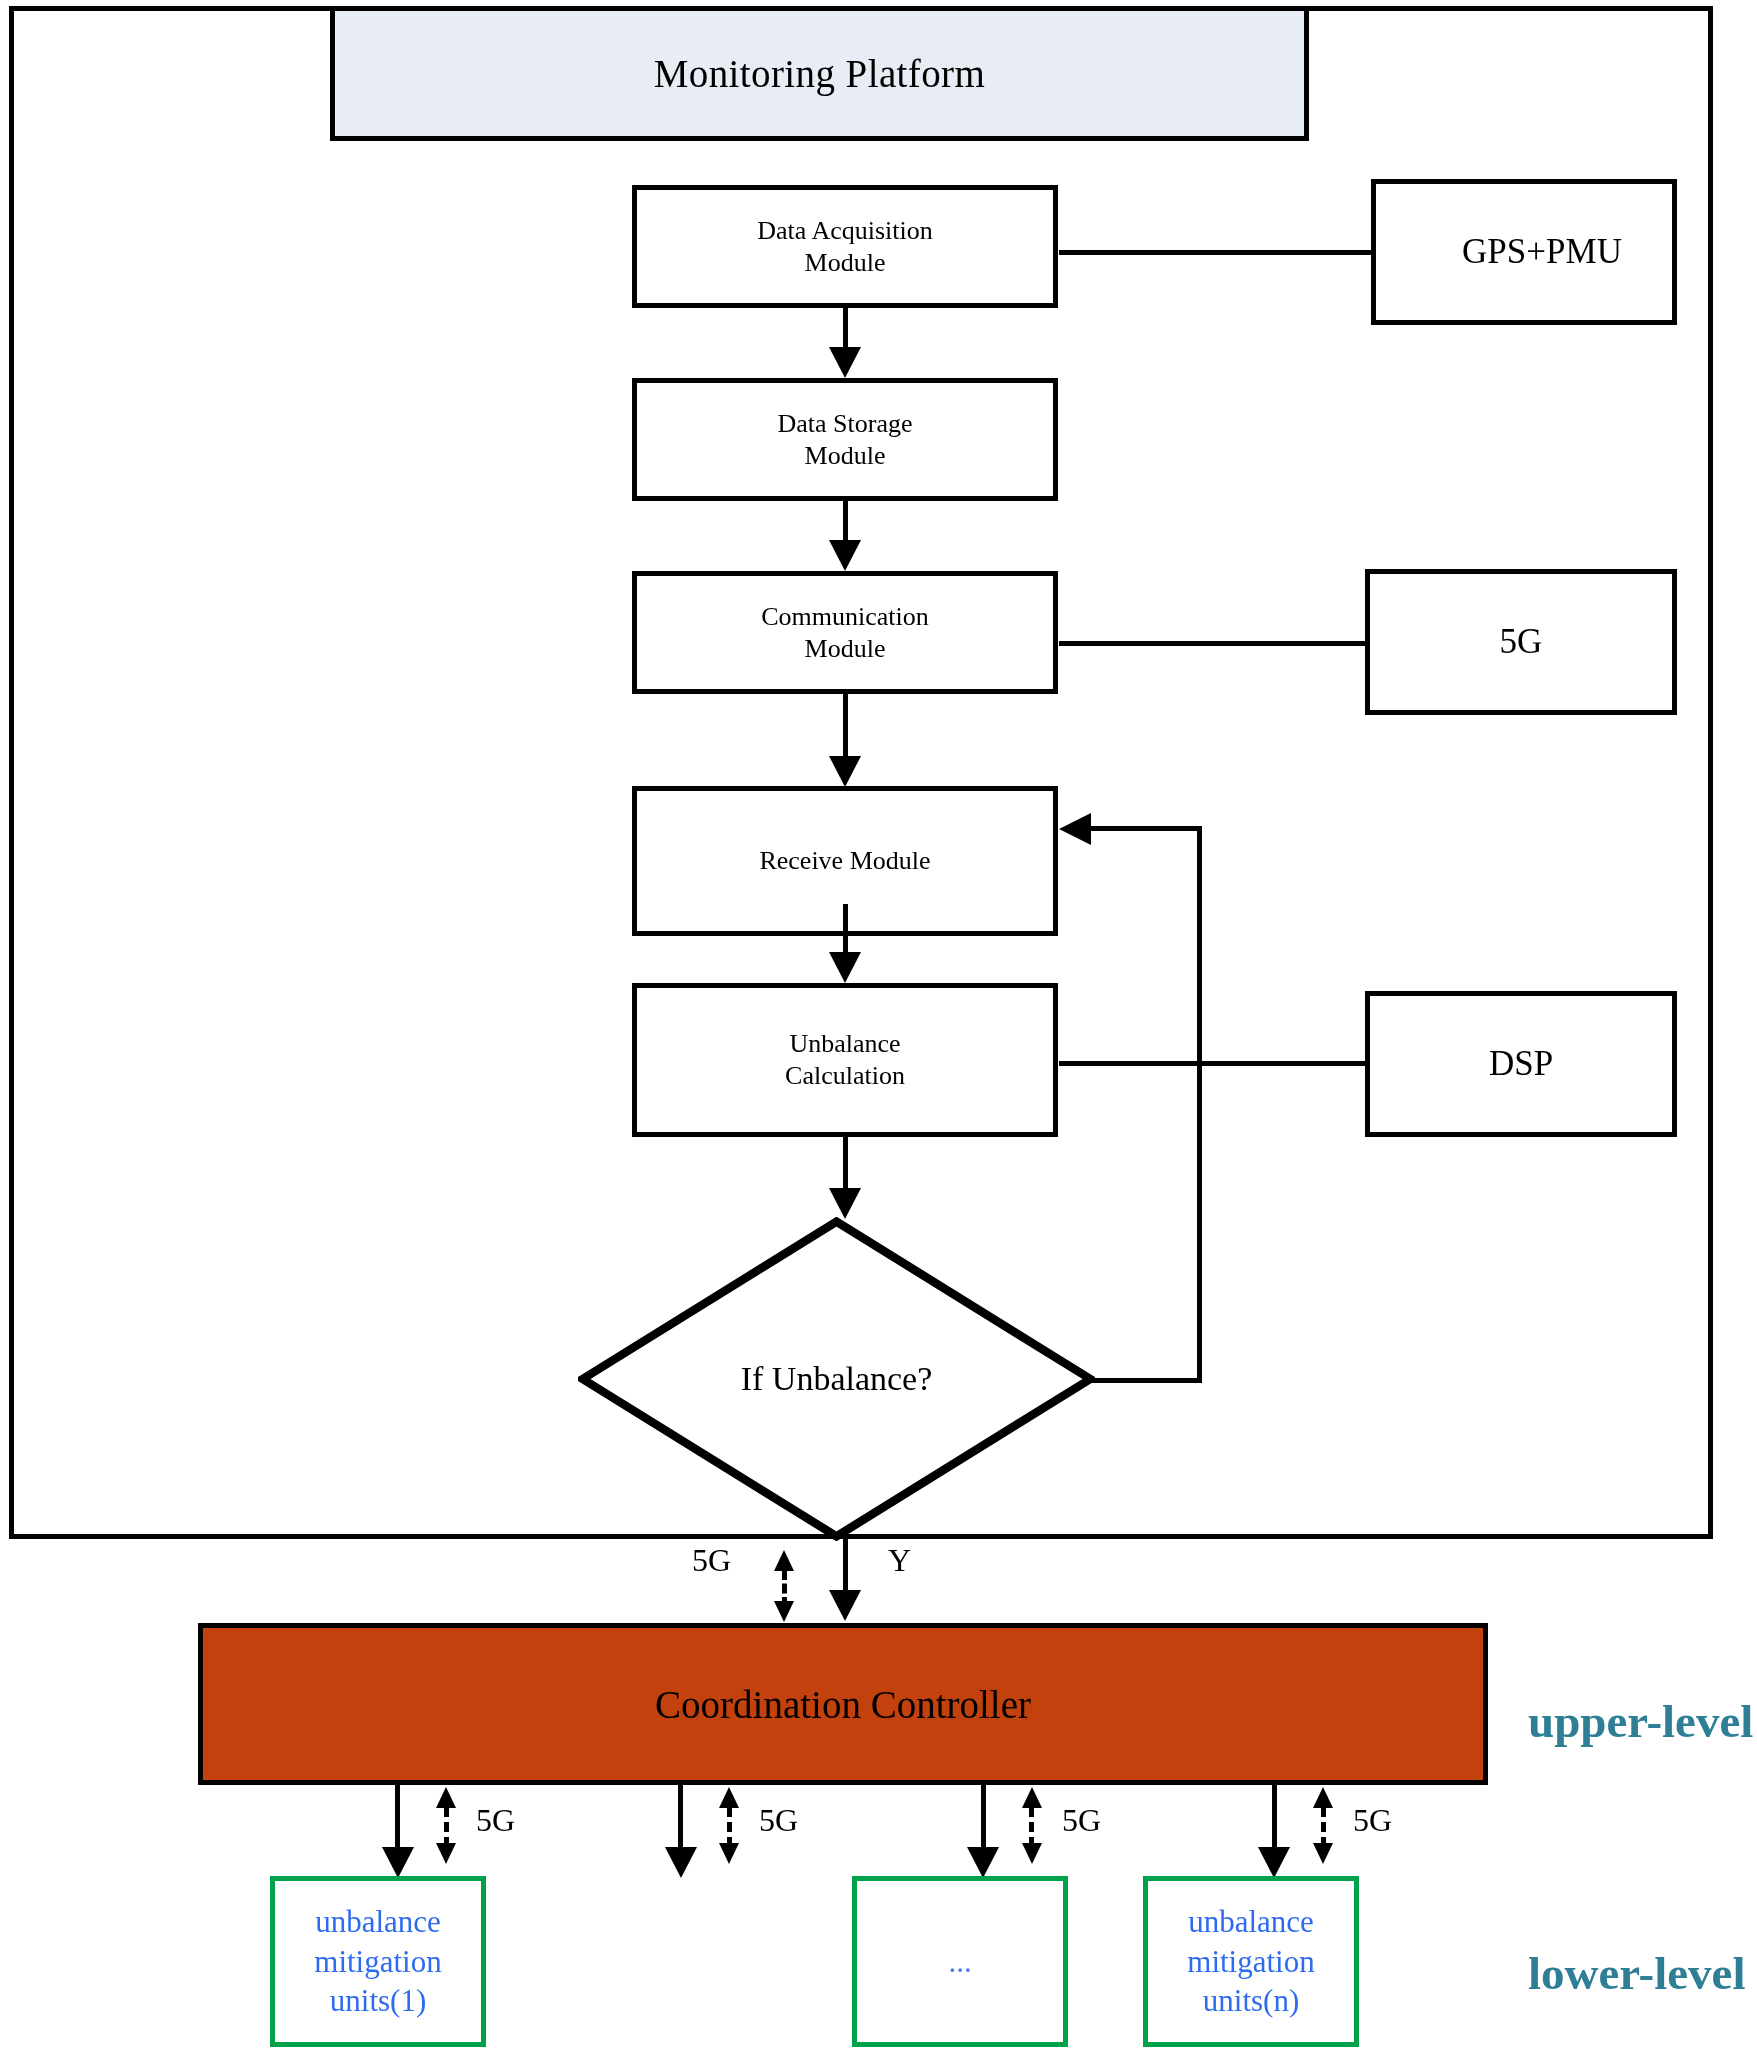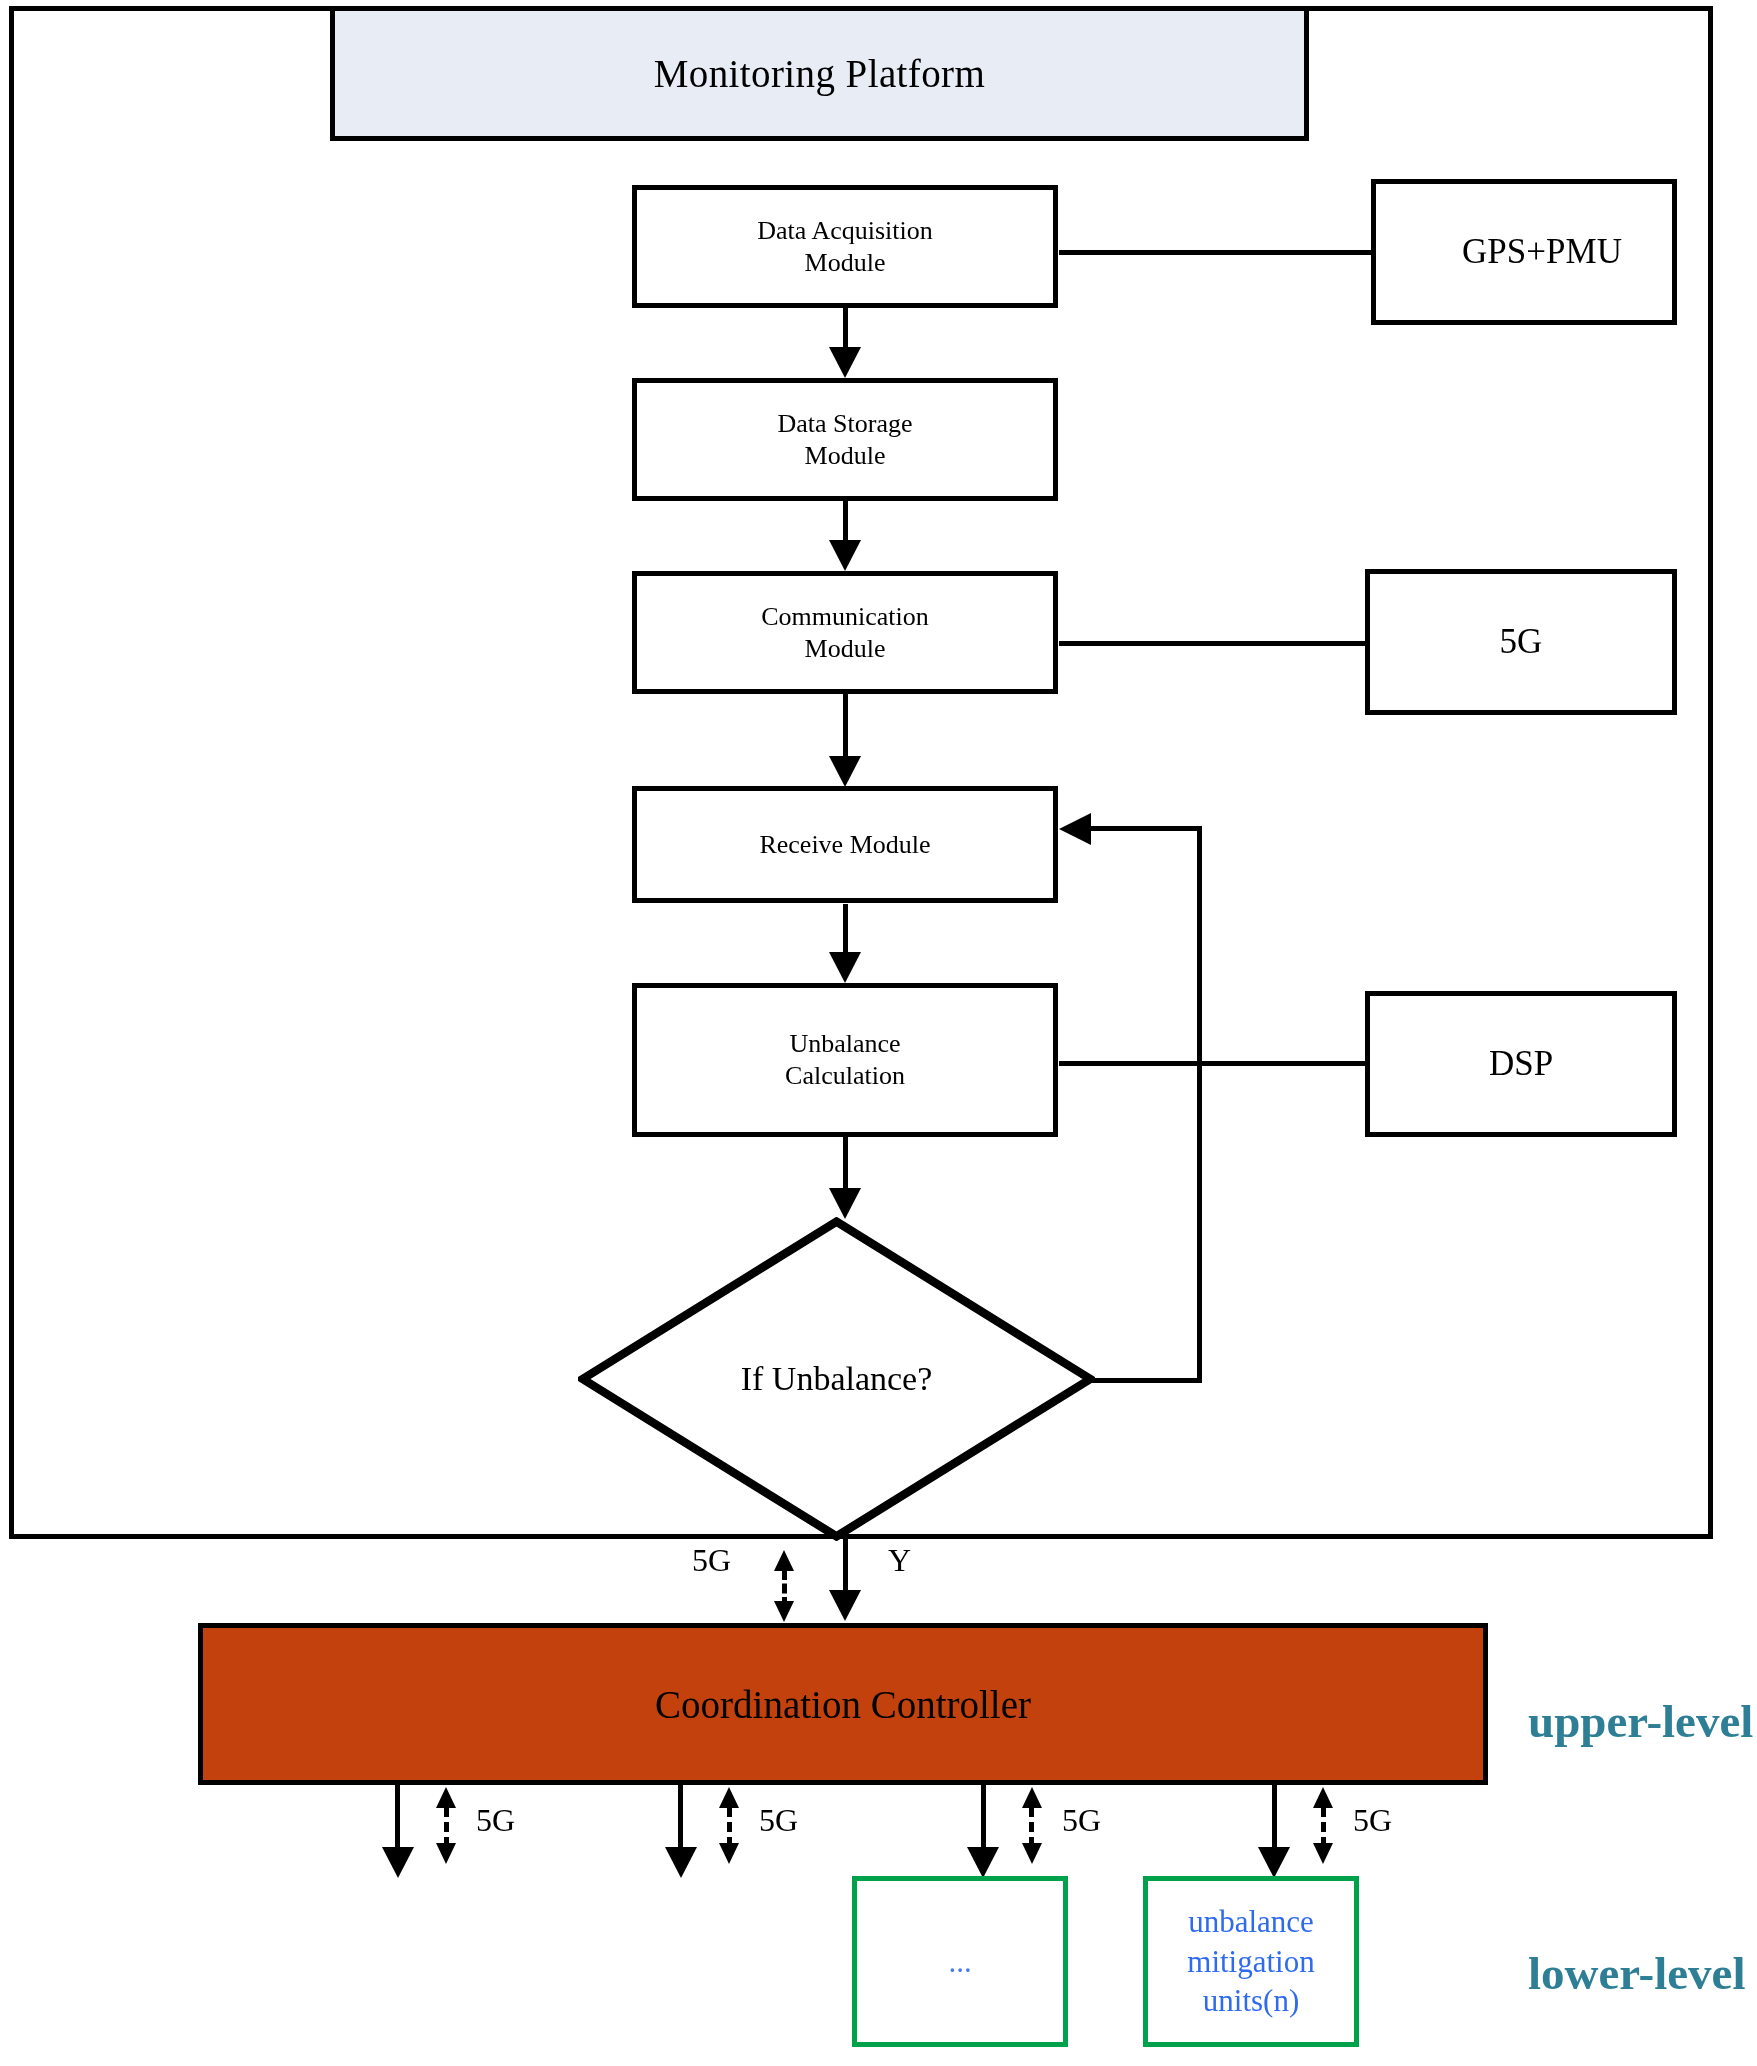--- a/index.html
+++ b/index.html
@@ -176,21 +176,21 @@
     </span>
   </div>
 
   <div class="abs pbox" style="left:632px; top:571px; width:426px; height:123px;">
     <span>
       <span class="lbl">Communication</span>
       <span class="lbl">Module</span>
     </span>
   </div>
 
-  <div class="abs pbox" style="left:632px; top:786px; width:426px; height:117px;">
+  <div class="abs pbox" style="left:632px; top:786px; width:426px; height:150px;">
     <span>
       <span class="lbl">Receive Module</span>
     </span>
   </div>
 
   <div class="abs pbox" style="left:632px; top:983px; width:426px; height:154px;">
     <span>
       <span class="lbl">Unbalance</span>
       <span class="lbl">Calculation</span>
     </span>
@@ -282,20 +282,27 @@
   <div class="abs arrow-down-sm" style="left:1022px; top:1843px;"></div>
   <div class="abs linklabel" style="left:1062px; top:1802px;">5G</div>
 
   <div class="abs vline" style="left:1272px; top:1785px; height:69px;"></div>
   <div class="abs arrow-down" style="left:1258px; top:1847px;"></div>
   <div class="abs arrow-up-sm" style="left:1313px; top:1787px;"></div>
   <div class="abs dashline" style="left:1321px; top:1807px; height:40px;"></div>
   <div class="abs arrow-down-sm" style="left:1313px; top:1843px;"></div>
   <div class="abs linklabel" style="left:1353px; top:1802px;">5G</div>
 
+  <div class="abs unitbox" style="left:270px;">
+    <span>
+      <span class="lbl">unbalance</span>
+      <span class="lbl">mitigation</span>
+      <span class="lbl">units(1)</span>
+    </span>
+  </div>
 
 
   <div class="abs unitbox ellipsis" style="left:852px;">
     <span class="lbl">...</span>
   </div>
 
   <div class="abs unitbox" style="left:1143px;">
     <span>
       <span class="lbl">unbalance</span>
       <span class="lbl">mitigation</span>

